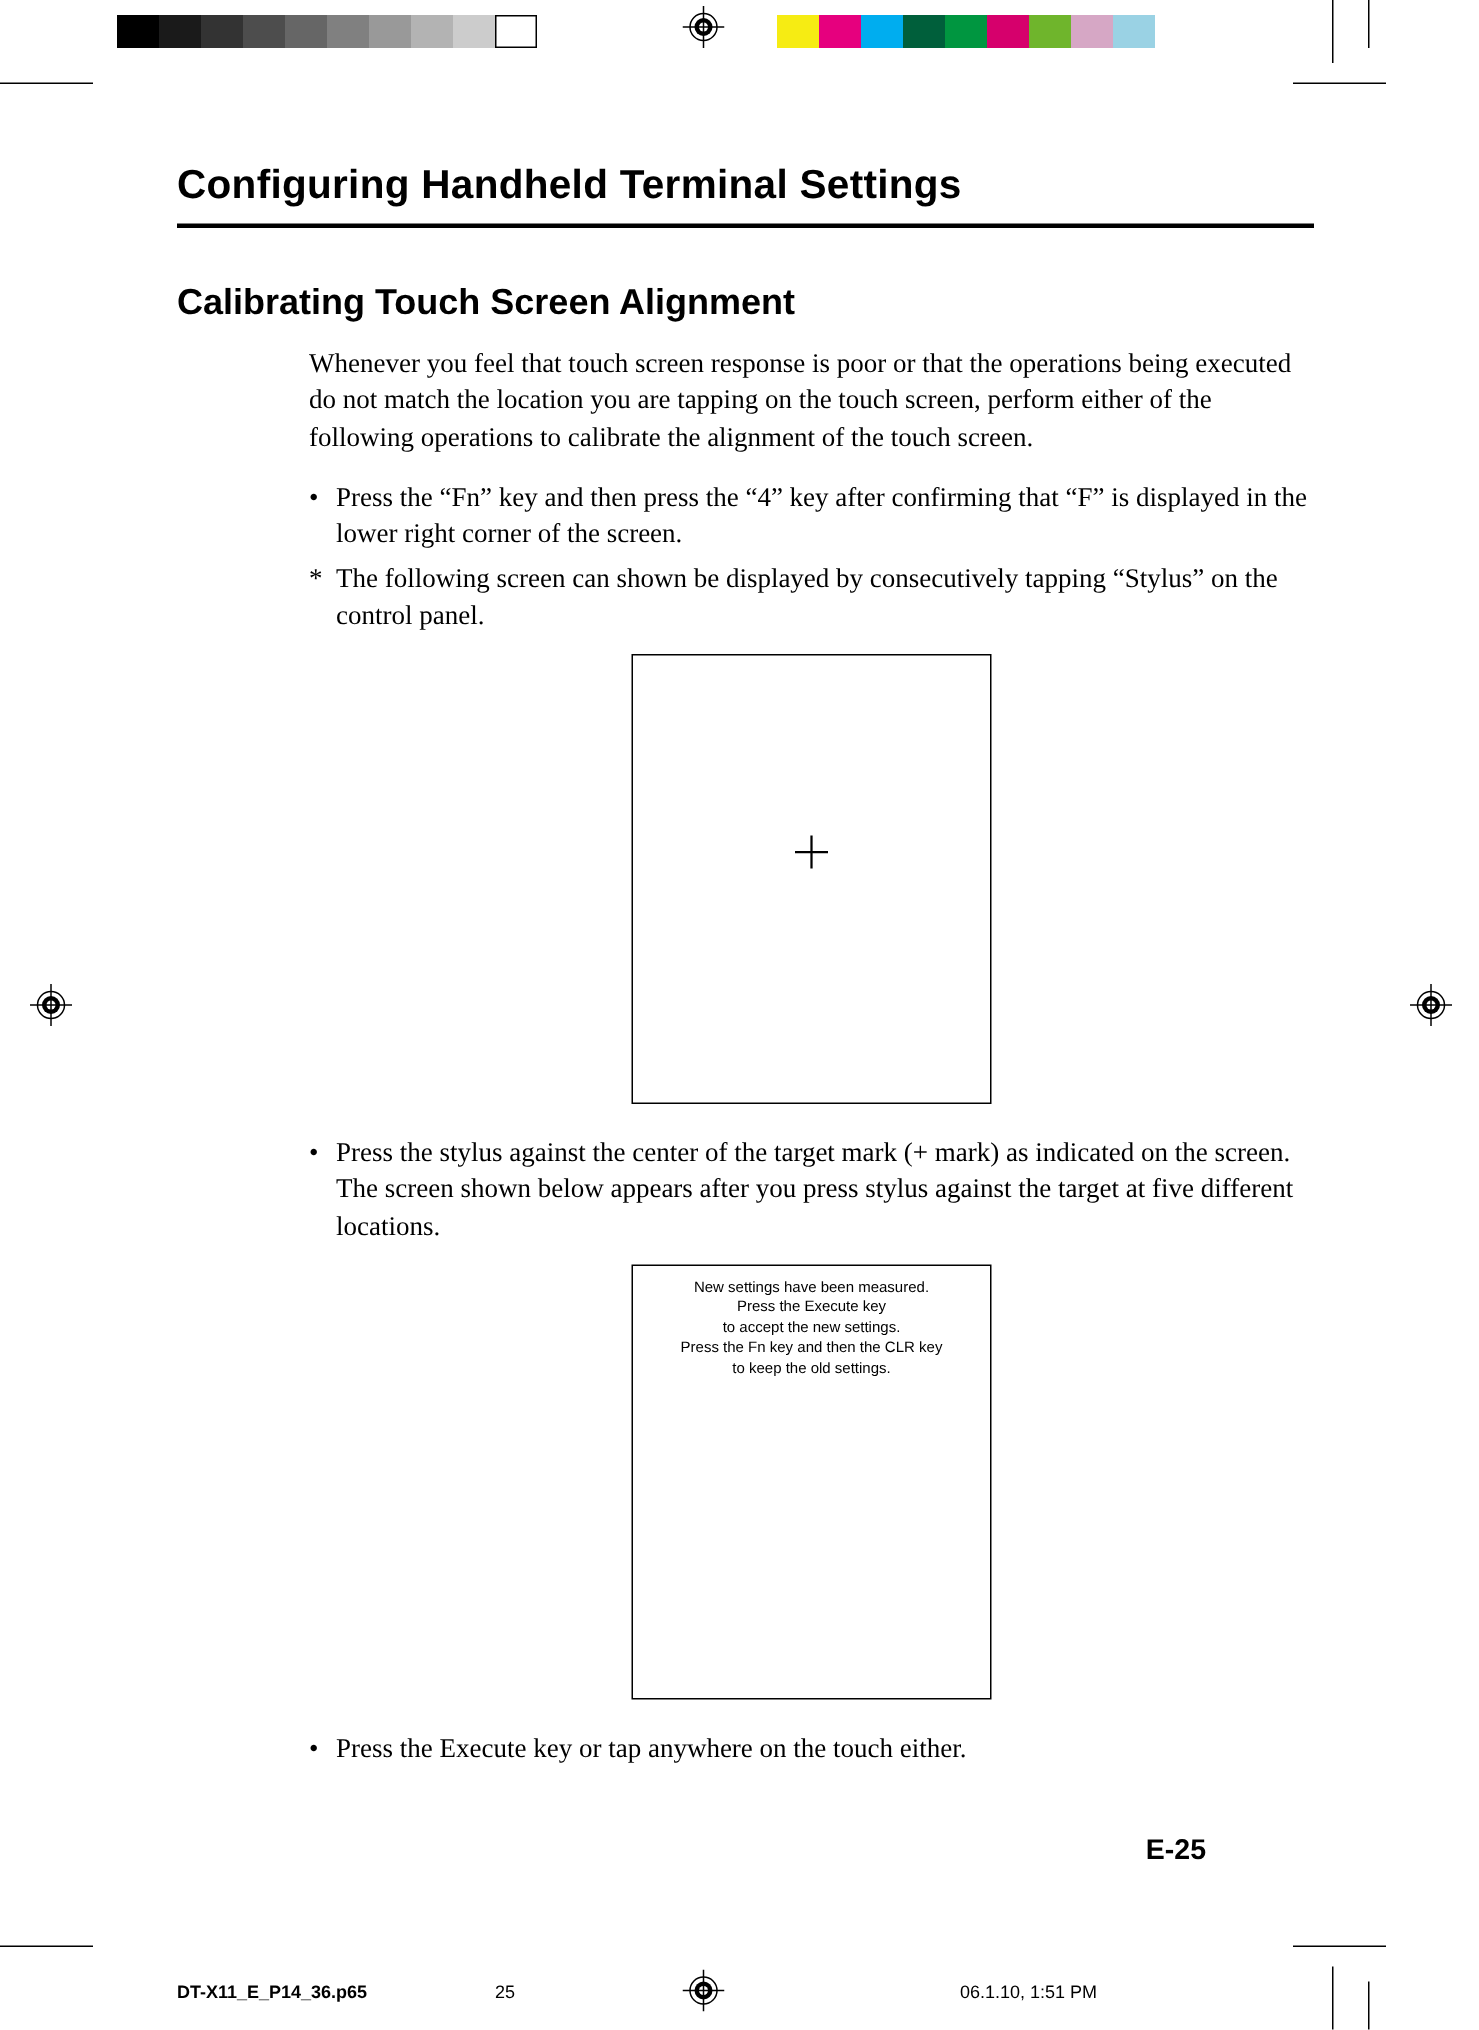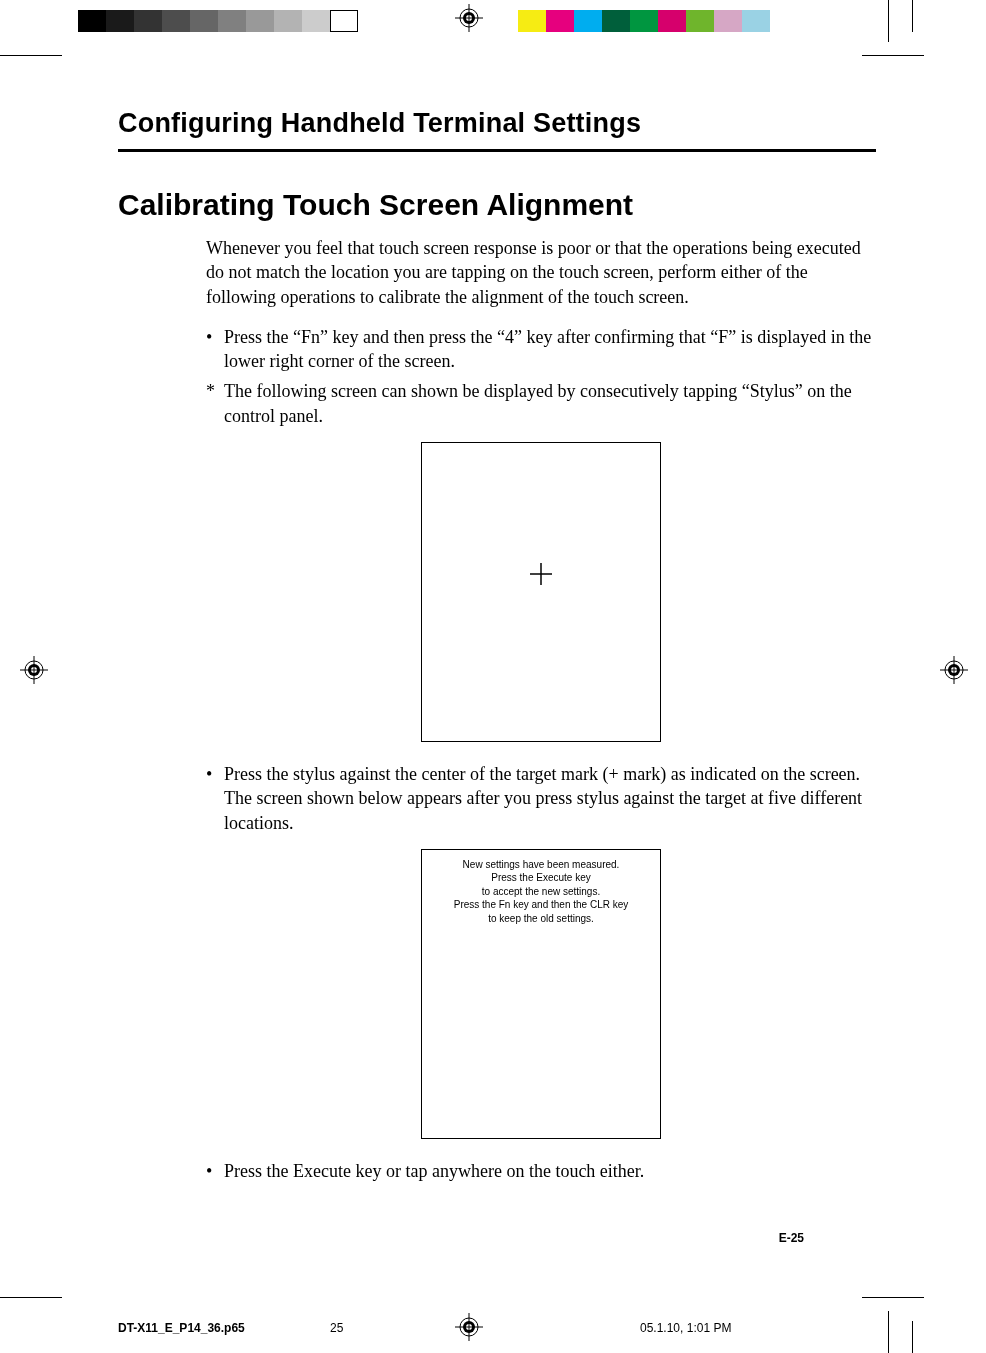--- a/index.html
+++ b/index.html
@@ -57,21 +57,21 @@
   }
   .rule {
     border: none;
     border-top: 3px solid #000;
     margin: 0 0 36px 0;
     width: 100%;
   }
   h2.sub-title {
     font-family: Helvetica, Arial, sans-serif;
     font-weight: bold;
-    font-size: 30px;
+    font-size: 24px;
     margin: 0 0 14px 0;
   }
   .body-block {
     margin-left: 88px;
     font-size: 18px;
     line-height: 1.35;
   }
   .intro {
     margin-bottom: 16px;
   }
@@ -117,21 +117,21 @@
   }
   .crosshair svg { display: block; }
 
   
   .page-number {
     position: absolute;
     right: 120px;
     bottom: 108px;
     font-family: Helvetica, Arial, sans-serif;
     font-weight: bold;
-    font-size: 12px;
+    font-size: 19px;
   }
   
   .slug {
     position: absolute;
     bottom: 32px;
     left: 0;
     width: 986px;
     font-family: Arial, Helvetica, sans-serif;
     font-size: 12px;
     color: #000;
@@ -266,16 +266,16 @@
         </li>
       </ul>
     </div>
   </div>
 
   <div class="page-number">E-25</div>
 
   <div class="slug">
     <span class="file">DT-X11_E_P14_36.p65</span>
     <span class="pg">25</span>
-    <span class="dt">05.1.10, 1:01 PM</span>
+    <span class="dt">06.1.10, 1:51 PM</span>
   </div>
 
 </div>
 
 </body></html>

